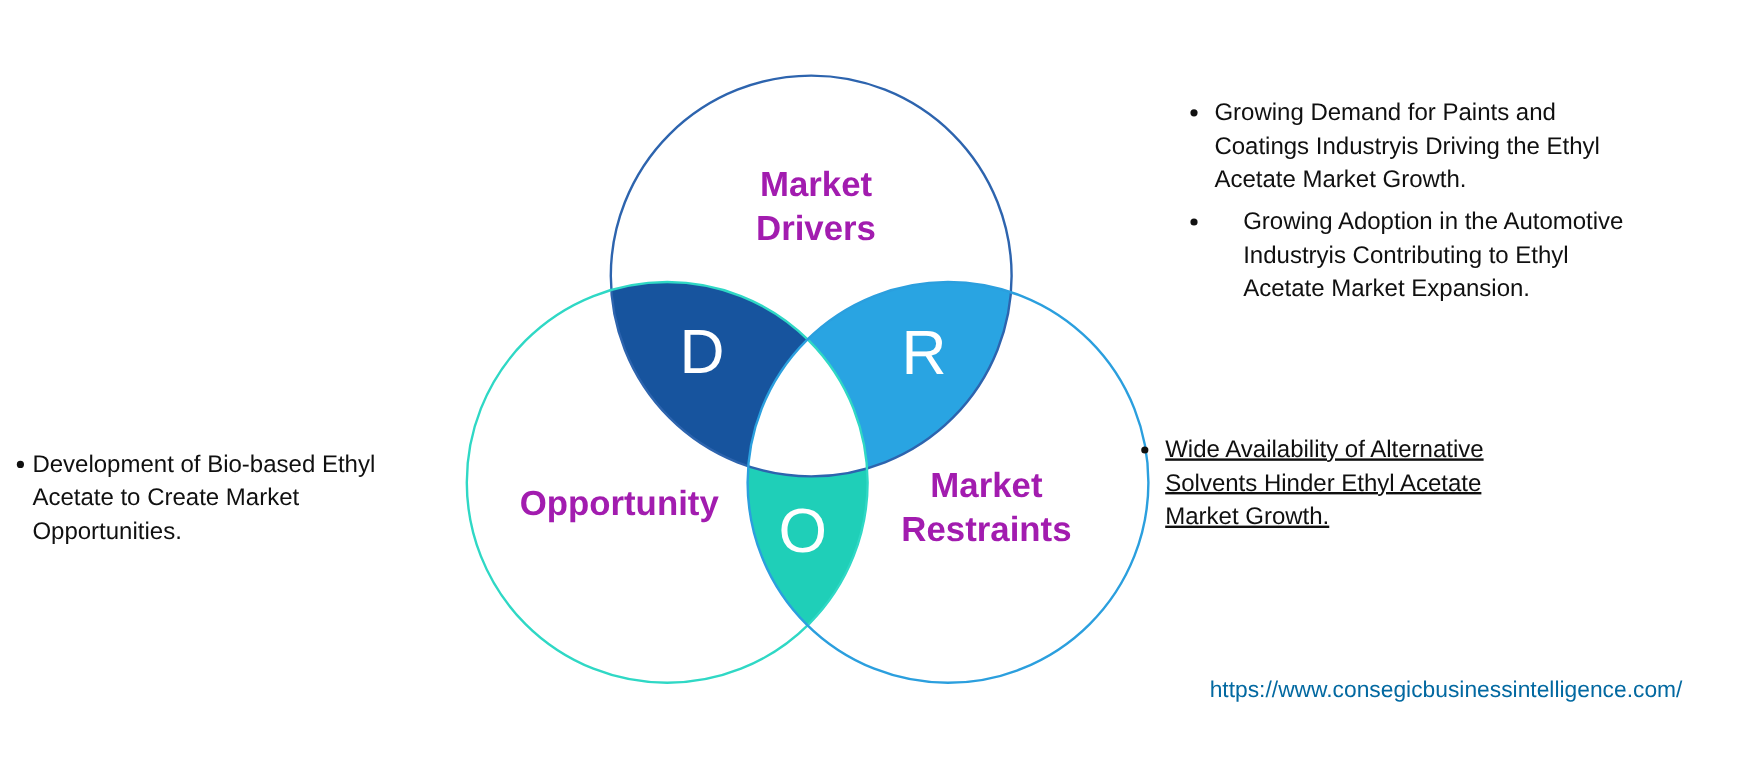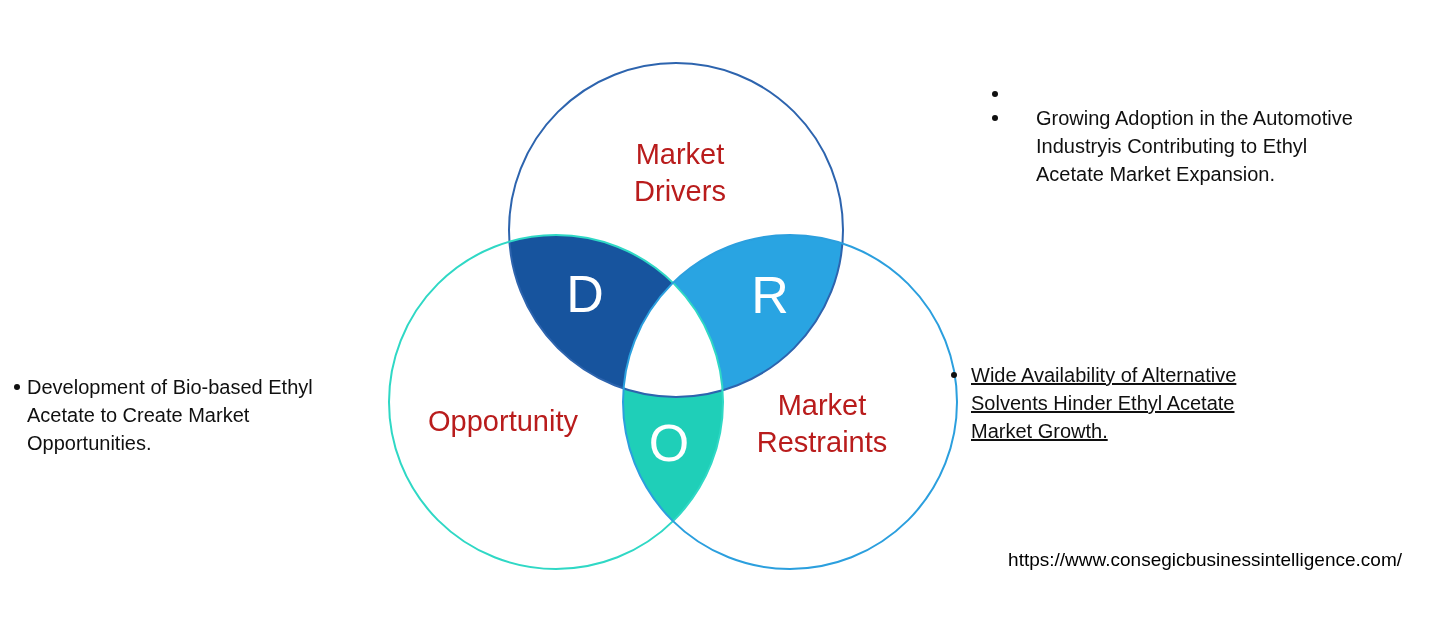--- a/index.html
+++ b/index.html
@@ -22,22 +22,22 @@
   }
   .overlay {
     position: absolute;
     transform: translate(-50%, -50%);
     white-space: pre-line;
     text-align: center;
   }
   .circle-label {
     font-size: 29px;
     line-height: 37px;
-    color: #b91c1c;
-    font-weight: 400;
+    color: #a21caf;
+    font-weight: 700;
   }
   .lens-letter {
     font-size: 52px;
     line-height: 52px;
     color: #ffffff;
     font-weight: 400;
   }
   .bullet-block {
     position: absolute;
     font-size: 20px;
@@ -60,25 +60,25 @@
     background: #101010;
     margin-top: 11px;
   }
   .gap-wide .bullet-dot { margin-right: 14px; }
   .gap-narrow .bullet-dot { margin-right: 7px; }
   .bullet-text {
     white-space: pre-line;
   }
   .source-url {
     position: absolute;
-    top: 548px;
+    top: 564px;
     right: 51px;
     font-size: 19px;
     line-height: 24px;
-    color: #000000;
+    color: #0369a1;
   }
 </style>
 </head>
 <body>
 
 <div class="stage">
 
   <svg class="venn-svg" width="1453" height="633" viewBox="0 0 1453 633">
     <defs>
       <clipPath id="clipTop">
@@ -107,31 +107,34 @@
       </g>
     </g>
 
     <circle cx="676" cy="230" r="167" fill="none" stroke-width="2" stroke="#2d64ae"></circle>
     <circle cx="556" cy="402" r="167" fill="none" stroke-width="2" stroke="#2fd8c5"></circle>
     <circle cx="790" cy="402" r="167" fill="none" stroke-width="2" stroke="#2b9fde"></circle>
   </svg>
 
   <div class="overlay circle-label" style="left:680px; top:173px;">Market
 Drivers</div>
-  <div class="overlay circle-label" style="left:503px; top:421px;">Opportunity</div>
+  <div class="overlay circle-label" style="left:516px; top:421px;">Opportunity</div>
   <div class="overlay circle-label" style="left:822px; top:424px;">Market
 Restraints</div>
 
   <div class="overlay lens-letter" style="left:585px; top:294px;">D</div>
   <div class="overlay lens-letter" style="left:770px; top:295px;">R</div>
   <div class="overlay lens-letter" style="left:669px; top:443px;">O</div>
 
   <div class="bullet-block gap-wide" style="left:992px; top:80px; width:440px;">
     <div class="bullet-item">
       <span class="bullet-dot"></span>
+      <span class="bullet-text">Growing Demand for Paints and
+Coatings Industryis Driving the Ethyl
+Acetate Market Growth.</span>
     </div>
     <div class="bullet-item">
       <span class="bullet-dot"></span>
       <span class="bullet-text">Growing Adoption in the Automotive
 Industryis Contributing to Ethyl
 Acetate Market Expansion.</span>
     </div>
   </div>
 
   <div class="bullet-block gap-narrow" style="left:14px; top:373px; width:370px;">

